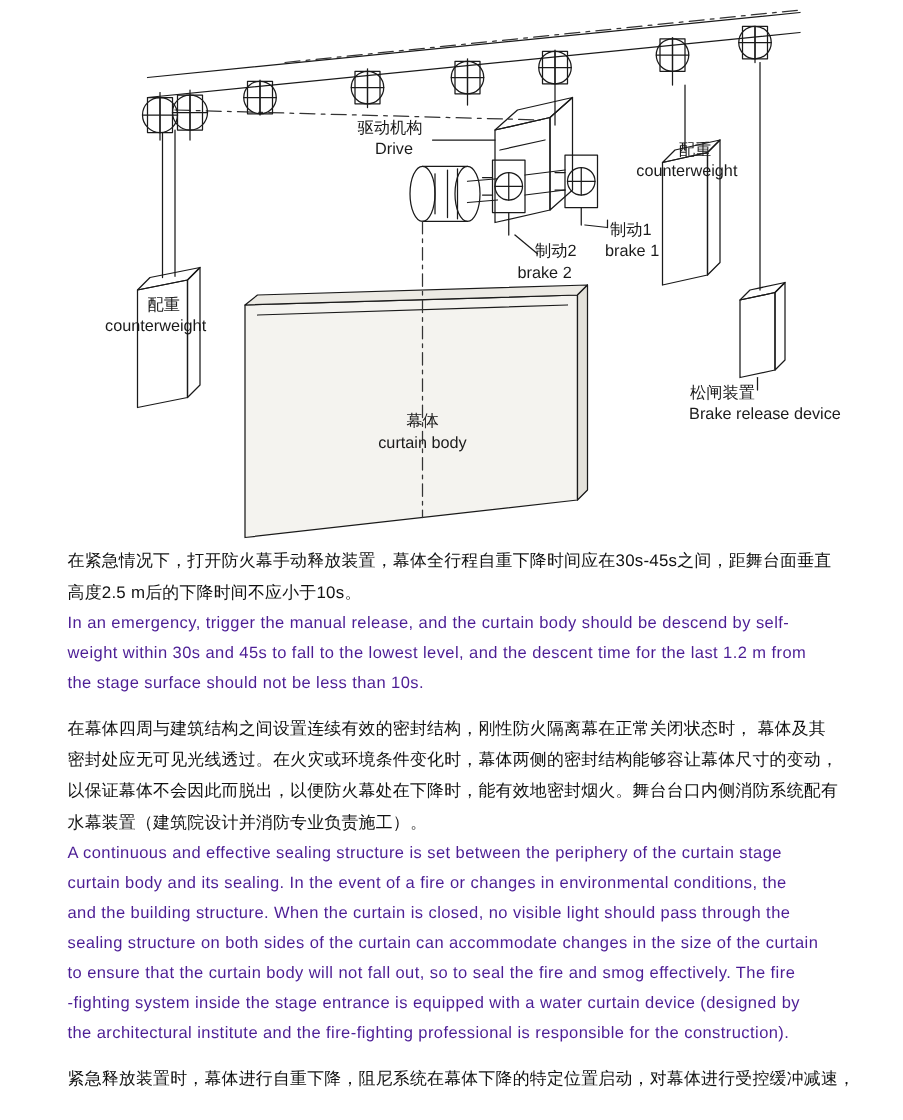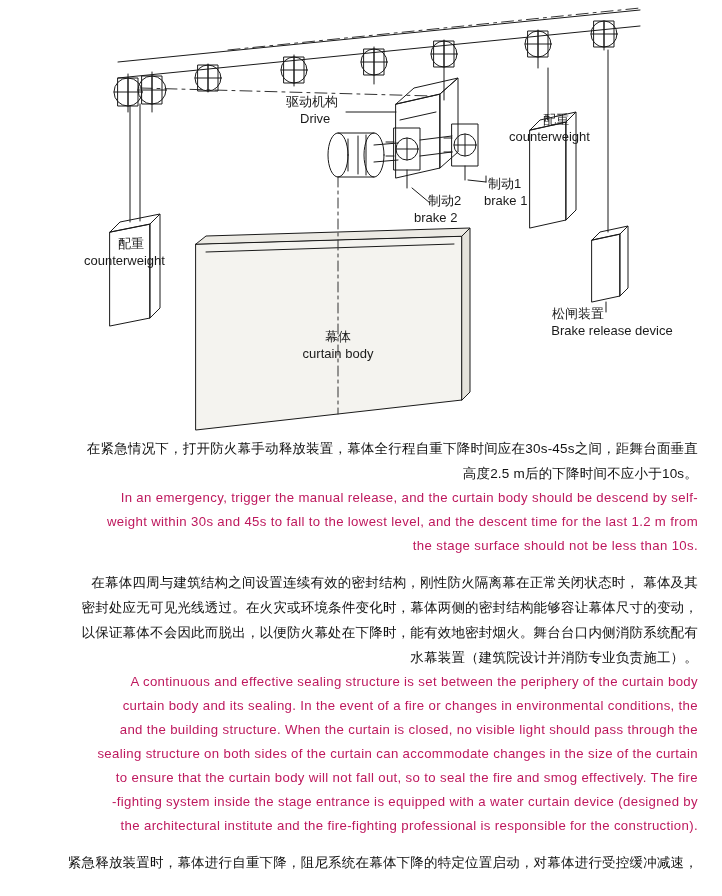--- a/index.html
+++ b/index.html
@@ -37,34 +37,33 @@
   
   #text-body {
     position: absolute;
     left: 0;
     top: 436px;
     width: 722px;
     padding: 0 24px 0 38px;
   }
   .para {
     margin: 0 0 2px 16px;
-    text-align: right;
   }
   .cn-line {
     font-size: 13.5px;
     line-height: 25px;
     letter-spacing: 0.2px;
     color: #111;
     white-space: nowrap;
   }
   .en-line {
     font-size: 13.2px;
     line-height: 24px;
     letter-spacing: 0.35px;
-    color: #be185d;
+    color: #4c1d95;
     white-space: nowrap;
   }
   .gap { height: 10px; }
 </style>
 </head>
 <body>
 
 <div id="diagram-wrap">
 <svg id="diagram-svg" width="722" height="436" viewBox="0 0 722 436" xmlns="http://www.w3.org/2000/svg">
 
@@ -253,21 +252,21 @@
     <div class="en-line"> the stage surface should not be less than 10s.</div>
   </div>
 
   <div class="gap"></div>
 
   <div class="para">
     <div class="cn-line">在幕体四周与建筑结构之间设置连续有效的密封结构，刚性防火隔离幕在正常关闭状态时，  幕体及其</div>
     <div class="cn-line">密封处应无可见光线透过。在火灾或环境条件变化时，幕体两侧的密封结构能够容让幕体尺寸的变动，</div>
     <div class="cn-line">以保证幕体不会因此而脱出，以便防火幕处在下降时，能有效地密封烟火。舞台台口内侧消防系统配有</div>
     <div class="cn-line">水幕装置（建筑院设计并消防专业负责施工）。</div>
-    <div class="en-line">A continuous and effective sealing structure is set between the periphery of the curtain body</div>
+    <div class="en-line">A continuous and effective sealing structure is set between the periphery of the curtain stage</div>
     <div class="en-line"> curtain body and its sealing. In the event of a fire or changes in environmental conditions, the</div>
     <div class="en-line">and the building structure. When the curtain is closed, no visible light should pass through the</div>
     <div class="en-line">sealing structure on both sides of the curtain can accommodate changes in the size of the curtain</div>
     <div class="en-line"> to ensure that the curtain body will not fall out, so to seal the fire and smog effectively. The fire</div>
     <div class="en-line">-fighting system inside the stage entrance is equipped with a water curtain device (designed by</div>
     <div class="en-line"> the architectural institute and the fire-fighting professional is responsible for the construction).</div>
   </div>
 
   <div class="gap"></div>
 

